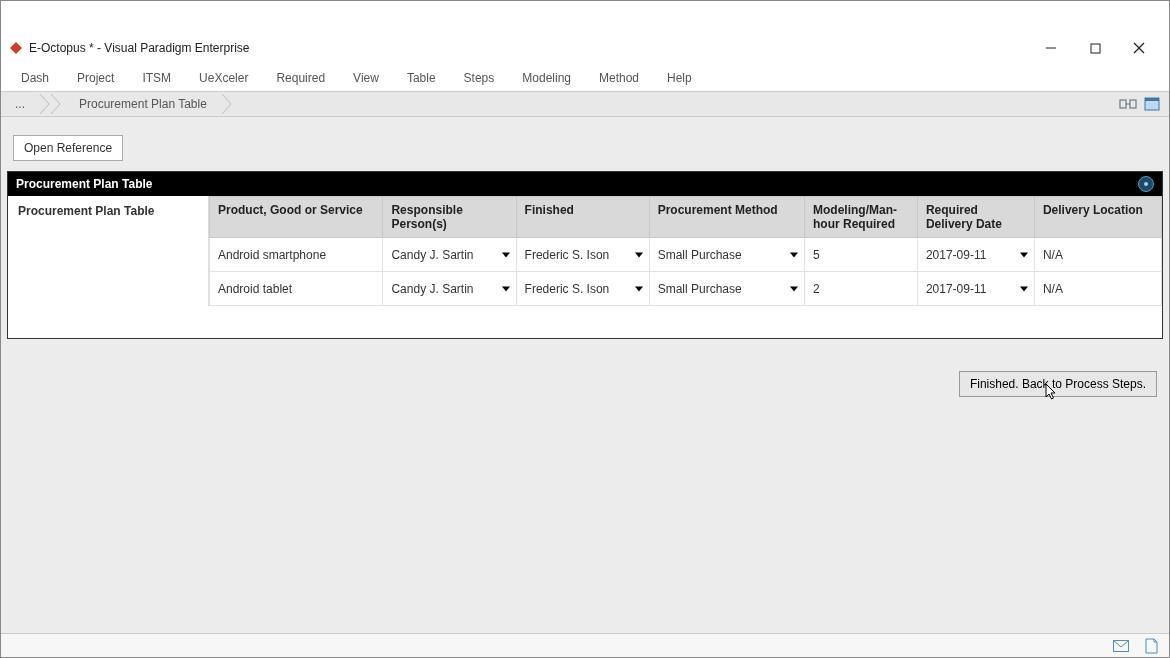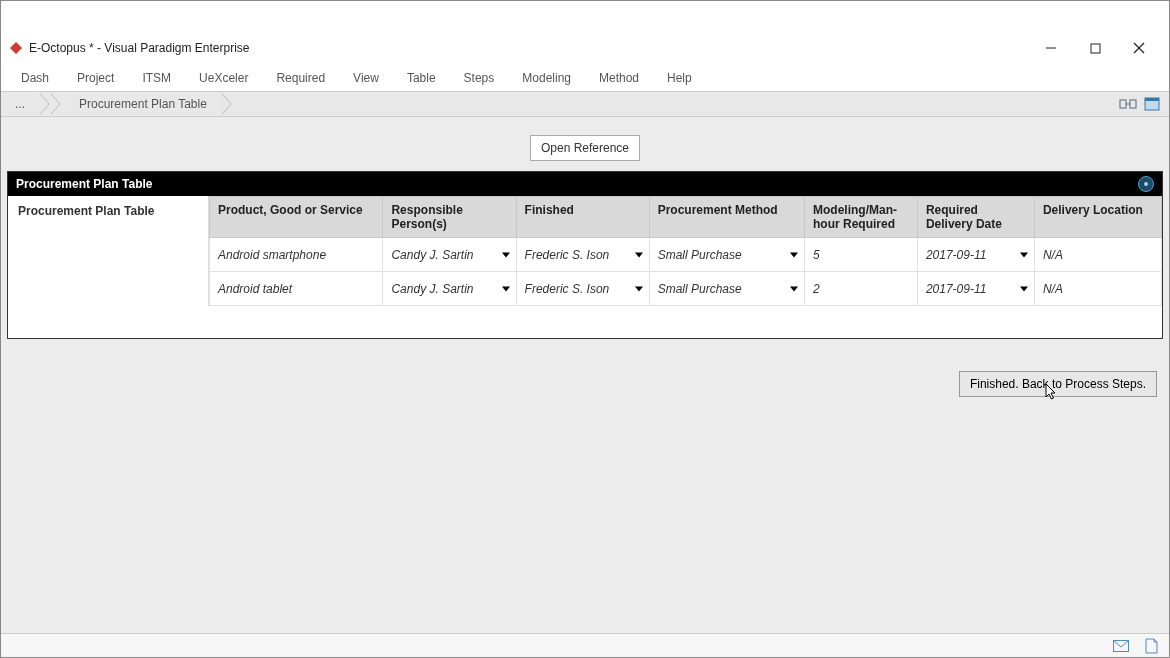--- a/index.html
+++ b/index.html
@@ -23,34 +23,34 @@
   .bc-row { height: 26px; background: #e8e8e8; border-top: 1px solid #ccc; border-bottom: 1px solid #ccc; display: flex; align-items: center; padding: 0 4px; }
   .bc { display: flex; align-items: center; flex: 1; }
   .bc-seg { position: relative; display: flex; align-items: center; height: 22px; padding: 0 14px 0 18px; color: #555; background: #e8e8e8; }
   .bc-seg:first-child { padding-left: 10px; }
   .bc-arrow { width: 11px; height: 22px; }
   .bc-icons { display: flex; gap: 6px; align-items: center; padding-right: 4px; }
   .bc-icon { width: 18px; height: 18px; display: flex; align-items: center; justify-content: center; }
 
   
   .content { flex: 1; background: #ececec; padding: 4px; display: flex; flex-direction: column; overflow: hidden; }
-  .topbar { display: flex; justify-content: center; padding: 14px 8px 10px 8px; }
+  .topbar { display: flex; justify-content: flex-start; padding: 14px 8px 10px 8px; }
   .btn { background: #fff; border: 1px solid #aaa; padding: 5px 10px; font-size: 12px; color: #333; cursor: pointer; }
 
   .panel { background: #fff; border: 1px solid #333; margin: 0 2px; min-height: 168px; }
   .panel-head { background: #000; color: #fff; font-weight: bold; padding: 4px 8px; display: flex; align-items: center; }
   .panel-head .sp { flex: 1; }
   .panel-head .round { width: 16px; height: 16px; border-radius: 50%; background: #1b4a6b; border: 1px solid #4aa0c8; display: flex; align-items: center; justify-content: center; }
 
   .panel-body { display: flex; }
   .side-label { width: 200px; padding: 8px 10px; font-weight: bold; font-size: 12px; }
   .grid { flex: 1; border-left: 1px solid #ddd; }
   table { border-collapse: collapse; width: 100%; table-layout: fixed; padding-left: 29px; }
   th { background: #d9d9d9; text-align: left; font-weight: bold; font-size: 12px; padding: 6px 8px; border: 1px solid #c8c8c8; color: #222; vertical-align: top; height: 40px; }
-  td { border: 1px solid #e2e2e2; padding: 6px 8px; font-size: 12px; background: #fff; position: relative; height: 34px; vertical-align: middle; font-style: italic; }
+  td { border: 1px solid #e2e2e2; padding: 6px 8px; font-size: 12px; background: #fff; position: relative; height: 34px; vertical-align: middle; }
   .dd { position: absolute; right: 6px; top: 50%; transform: translateY(-50%); border-left: 4px solid transparent; border-right: 4px solid transparent; border-top: 5px solid #000; }
 
   .col-prod { width: 172px; }
   .col-resp { width: 132px; }
   .col-appr { width: 132px; }
   .col-meth { width: 154px; }
   .col-qty  { width: 112px; }
   .col-date { width: 116px; }
   .col-loc  { width: 126px; }
 

